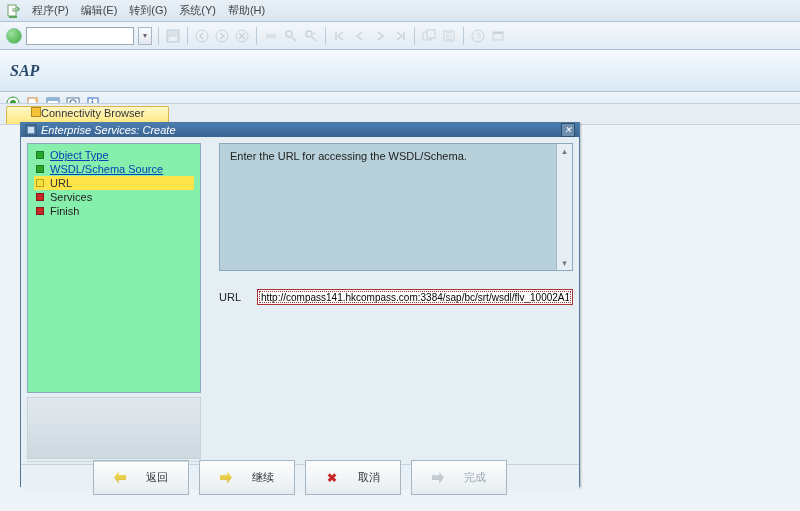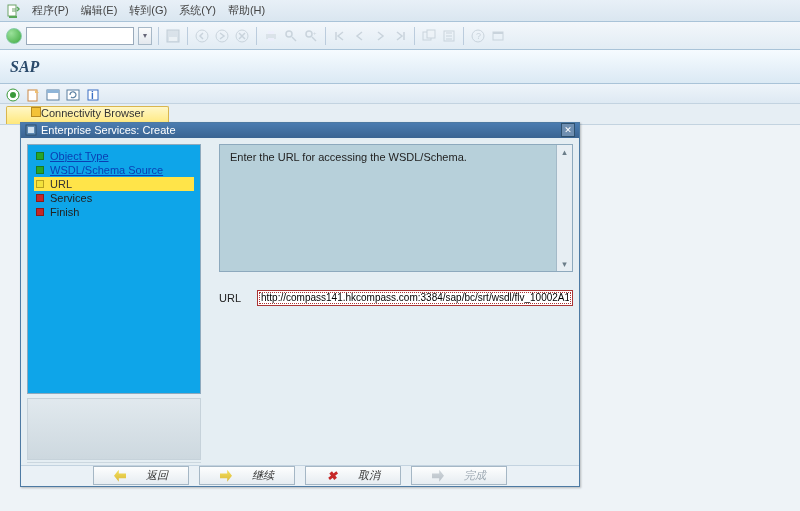--- a/index.html
+++ b/index.html
@@ -13,42 +13,42 @@
   
   .systoolbar { height: 28px; background: linear-gradient(#f3f7fb,#e2ecf4); border-bottom:1px solid #a9c3d8; display:flex; align-items:center; padding:0 6px; gap:4px; }
   .systoolbar .circle-btn { width:16px; height:16px; border-radius:50%; background:radial-gradient(circle at 30% 30%, #9be29b, #3fa93f); border:1px solid #8ca; }
   .systoolbar .cmdfield { width:108px; height:18px; border:1px solid #9ab; background:#fff; }
   .systoolbar .dd { width:14px; height:18px; border:1px solid #a7b8c7; background:linear-gradient(#fcfcfc,#e3e8ee); display:flex;align-items:center;justify-content:center; font-size:8px; color:#667; }
   .systoolbar .sep { width:1px; height:18px; background:#bcd; margin:0 2px; }
   .tb-ico { width:16px; height:16px; display:flex; align-items:center; justify-content:center; color:#9aa9b6; font-size:12px; }
   .tb-ico.disabled { opacity:.55; }
 
   
-  .titlebar { height:34px; background:linear-gradient(#f6fbff,#dbe9f4); border-bottom:1px solid #a9c3d8; display:flex; align-items:center; padding:0 10px; }
+  .titlebar { height:42px; background:linear-gradient(#f6fbff,#dbe9f4); border-bottom:1px solid #a9c3d8; display:flex; align-items:center; padding:0 10px; }
   .titlebar .t { font-size:16px; font-weight:bold; font-style:italic; color:#2a4a6b; font-family:"Times New Roman",serif; }
 
   
   .apptoolbar { height:22px; background:linear-gradient(#eef4fa,#dce8f2); border-bottom:1px solid #a9c3d8; display:flex; align-items:center; padding:0 6px; gap:6px; }
   .ico { width:14px; height:14px; display:inline-block; }
 
   
   .cb-tab { display:inline-flex; align-items:flex-start; height:19px; background:linear-gradient(#fff7c7,#ffe777); border:1px solid #d9b64e; border-bottom:none; border-radius:2px 2px 0 0; margin:2px 0 0 6px; padding:0 24px; font-size:11px; color:#333; gap:0; }
   .cb-tab .cb-i { width:10px; height:10px; background:#f3c237; border:1px solid #b78a1f; }
   .tab-row { height:21px; border-bottom:1px solid #c3d3e0; }
 
   
   .dialog { position:absolute; left:20px; top:122px; width:560px; height:365px; background:#e5eef3; border:1px solid #4d7aa3; box-shadow:1px 1px 2px rgba(0,0,0,0.25); display:flex; flex-direction:column; }
-  .dlg-title { height:18px; background:linear-gradient(#4b7cb0,#3a6492); color:#fff; display:flex; align-items:center; padding:0 4px; font-size:11px; }
+  .dlg-title { height:18px; background:linear-gradient(#4b7cb0,#3a6492); color:#fff; display:flex; align-items:center; padding:0 4px; font-size:11px;font-style:italic; }
   .dlg-title .ic { width:12px; height:12px; margin-right:4px; }
   .dlg-title .x { margin-left:auto; width:14px; height:14px; background:#6f8fb1; border:1px solid #2e516f; display:flex;align-items:center;justify-content:center; font-size:9px; color:#fff; }
 
   .dlg-body { flex:1; display:flex; position:relative; }
 
   .wiz-left { width:180px; display:flex; flex-direction:column; }
-  .wiz-steps { flex:0 0 auto; height:250px; border:1px solid #8da9bd; background:#0ea5e9; margin:6px 0 0 6px; padding:4px 6px; overflow:auto; }
+  .wiz-steps { flex:0 0 auto; height:250px; border:1px solid #8da9bd; background:#86efac; margin:6px 0 0 6px; padding:4px 6px; overflow:auto; }
   .step { display:flex; align-items:center; gap:6px; height:14px; font-size:11px; padding:0 2px; }
   .step .sq { width:8px; height:8px; }
   .sq-green { background:#27a62b; border:1px solid #1c7a20; }
   .sq-yellow { background:#f3e23c; border:1px solid #b9a21f; }
   .sq-red { background:#c62828; border:1px solid #8c1b1b; }
   .step a { color:#0a3fb3; text-decoration:underline; }
   .step.current { background:#ffe449; }
   .step.plain { color:#222; }
 
   .wiz-thumb { height:62px; margin:4px 0 0 6px; border:1px solid #c6d2da; background:linear-gradient(#e1e9ee,#cdd8df); }
@@ -58,21 +58,21 @@
   .instr-box { position:relative; height:128px; border:1px solid #8da9bd; background:#b7d0da; padding:6px 10px; font-size:11px; color:#222; }
   .instr-scroll { position:absolute; right:0; top:0; width:16px; height:100%; border-left:1px solid #a4bac8; background:#e7eef3; display:flex; flex-direction:column; justify-content:space-between; align-items:center; }
   .instr-scroll .arr { width:16px; height:14px; display:flex;align-items:center;justify-content:center;font-size:9px;color:#6b7d89; }
 
   .urlrow { display:flex; align-items:center; margin-top:18px; gap:8px; }
   .urlrow .lbl { font-size:11px; color:#222; width:30px; }
   .urlrow input { flex:1; height:16px; border:1px solid #a33; outline:1px dotted #a33; outline-offset:-3px; background:#fff; font-size:10px; padding:0 3px; color:#000; }
 
   
   .dlg-buttons { height:26px; border-top:1px solid #c3d3e0; background:#eaf1f6; display:flex; align-items:center; justify-content:center; gap:10px; }
-  .btn { width:96px; height:19px; border:1px solid #a5b7c5; background:linear-gradient(#fdfefe,#e6ecf1); display:flex; align-items:center; justify-content:center; gap:20px; font-size:11px; color:#333;font-style:italic; }
+  .btn { width:96px; height:35px; border:1px solid #a5b7c5; background:linear-gradient(#fdfefe,#e6ecf1); display:flex; align-items:center; justify-content:center; gap:20px; font-size:11px; color:#333; }
   .btn.disabled { color:#9aa6b0; }
   .btn .bi { width:12px; height:12px; }
   .bi-back { background:linear-gradient(#f3df5a,#d9b83c); clip-path: polygon(40% 0,40% 30%,100% 30%,100% 70%,40% 70%,40% 100%,0 50%); }
   .bi-cont { background:linear-gradient(#f3df5a,#d9b83c); clip-path: polygon(0 30%,60% 30%,60% 0,100% 50%,60% 100%,60% 70%,0 70%); }
   .bi-cancel { font-weight:bold; color:#c62828; font-size:12px; line-height:12px; text-align:center; }
   .bi-finish { background:linear-gradient(#cfd6db,#b8c0c7); clip-path: polygon(0 30%,60% 30%,60% 0,100% 50%,60% 100%,60% 70%,0 70%); }
 
   
   .workarea { position:absolute; left:0; top:103px; right:0; bottom:0; background:#e6eef4; border-top:1px solid #c3d3e0; }
   .workarea .panelarea { position:absolute; left:0; top:20px; right:0; bottom:0; background:#eef3f7; border-top:1px solid #c3d3e0; }

